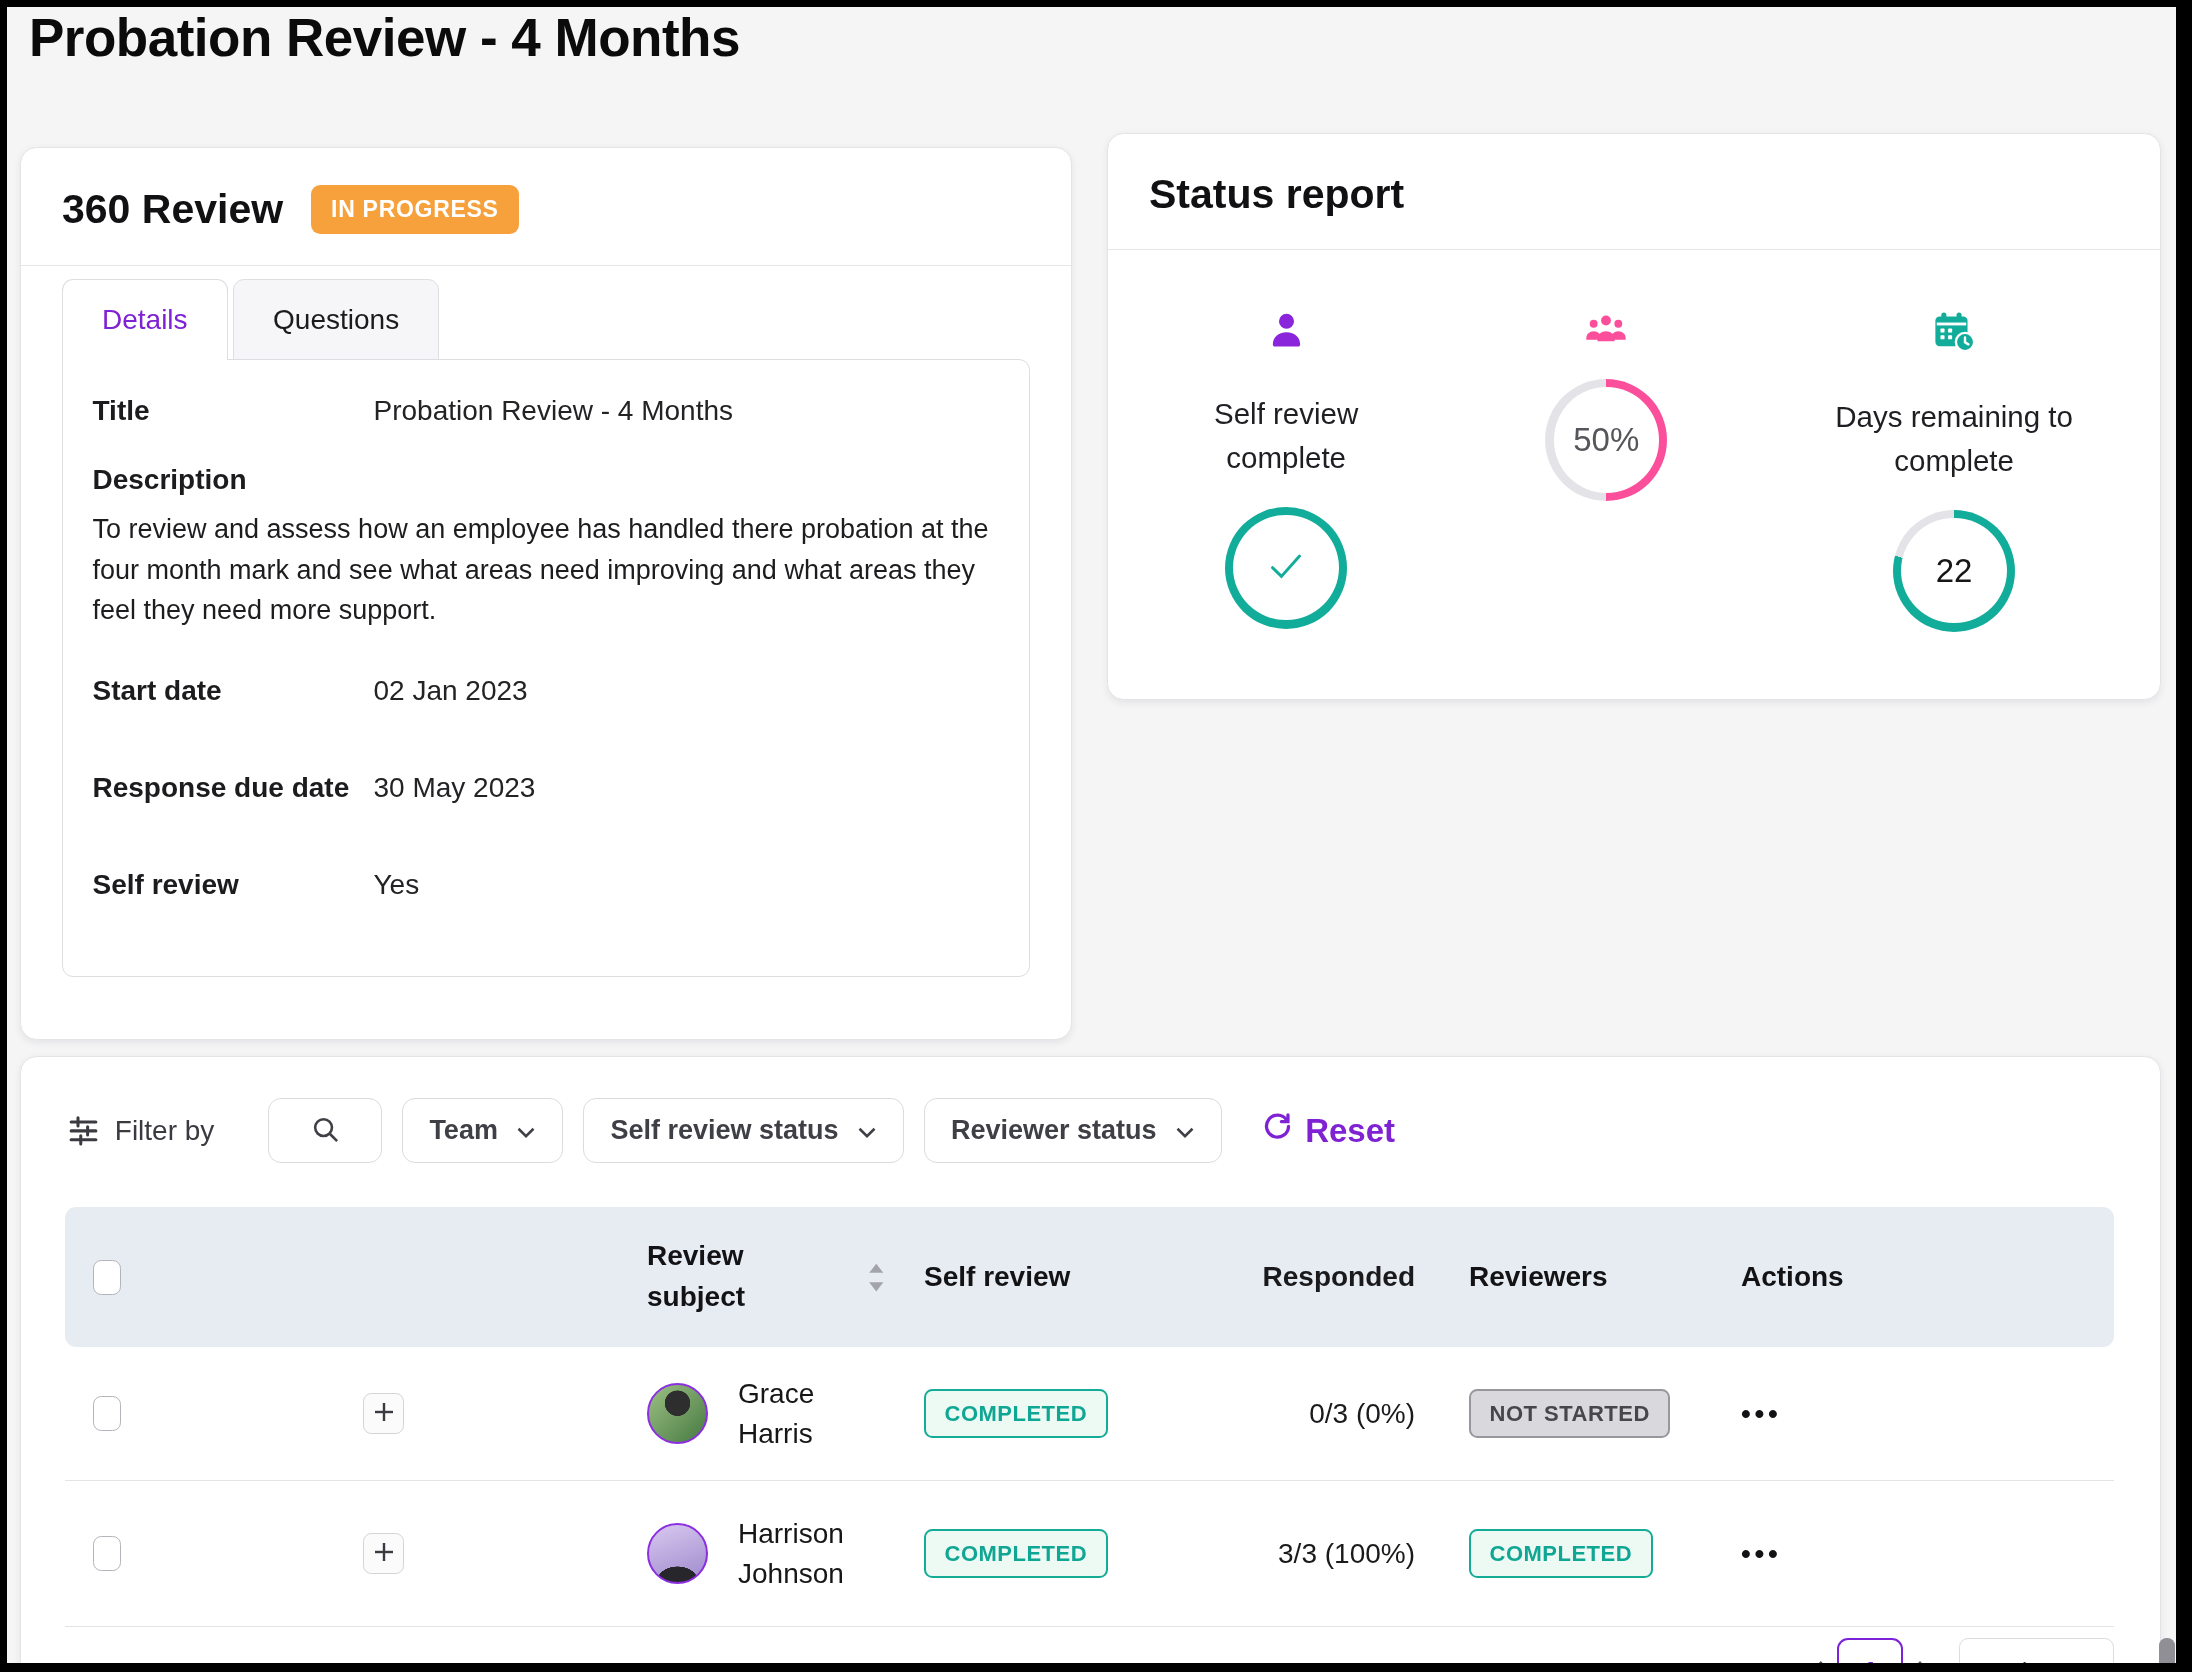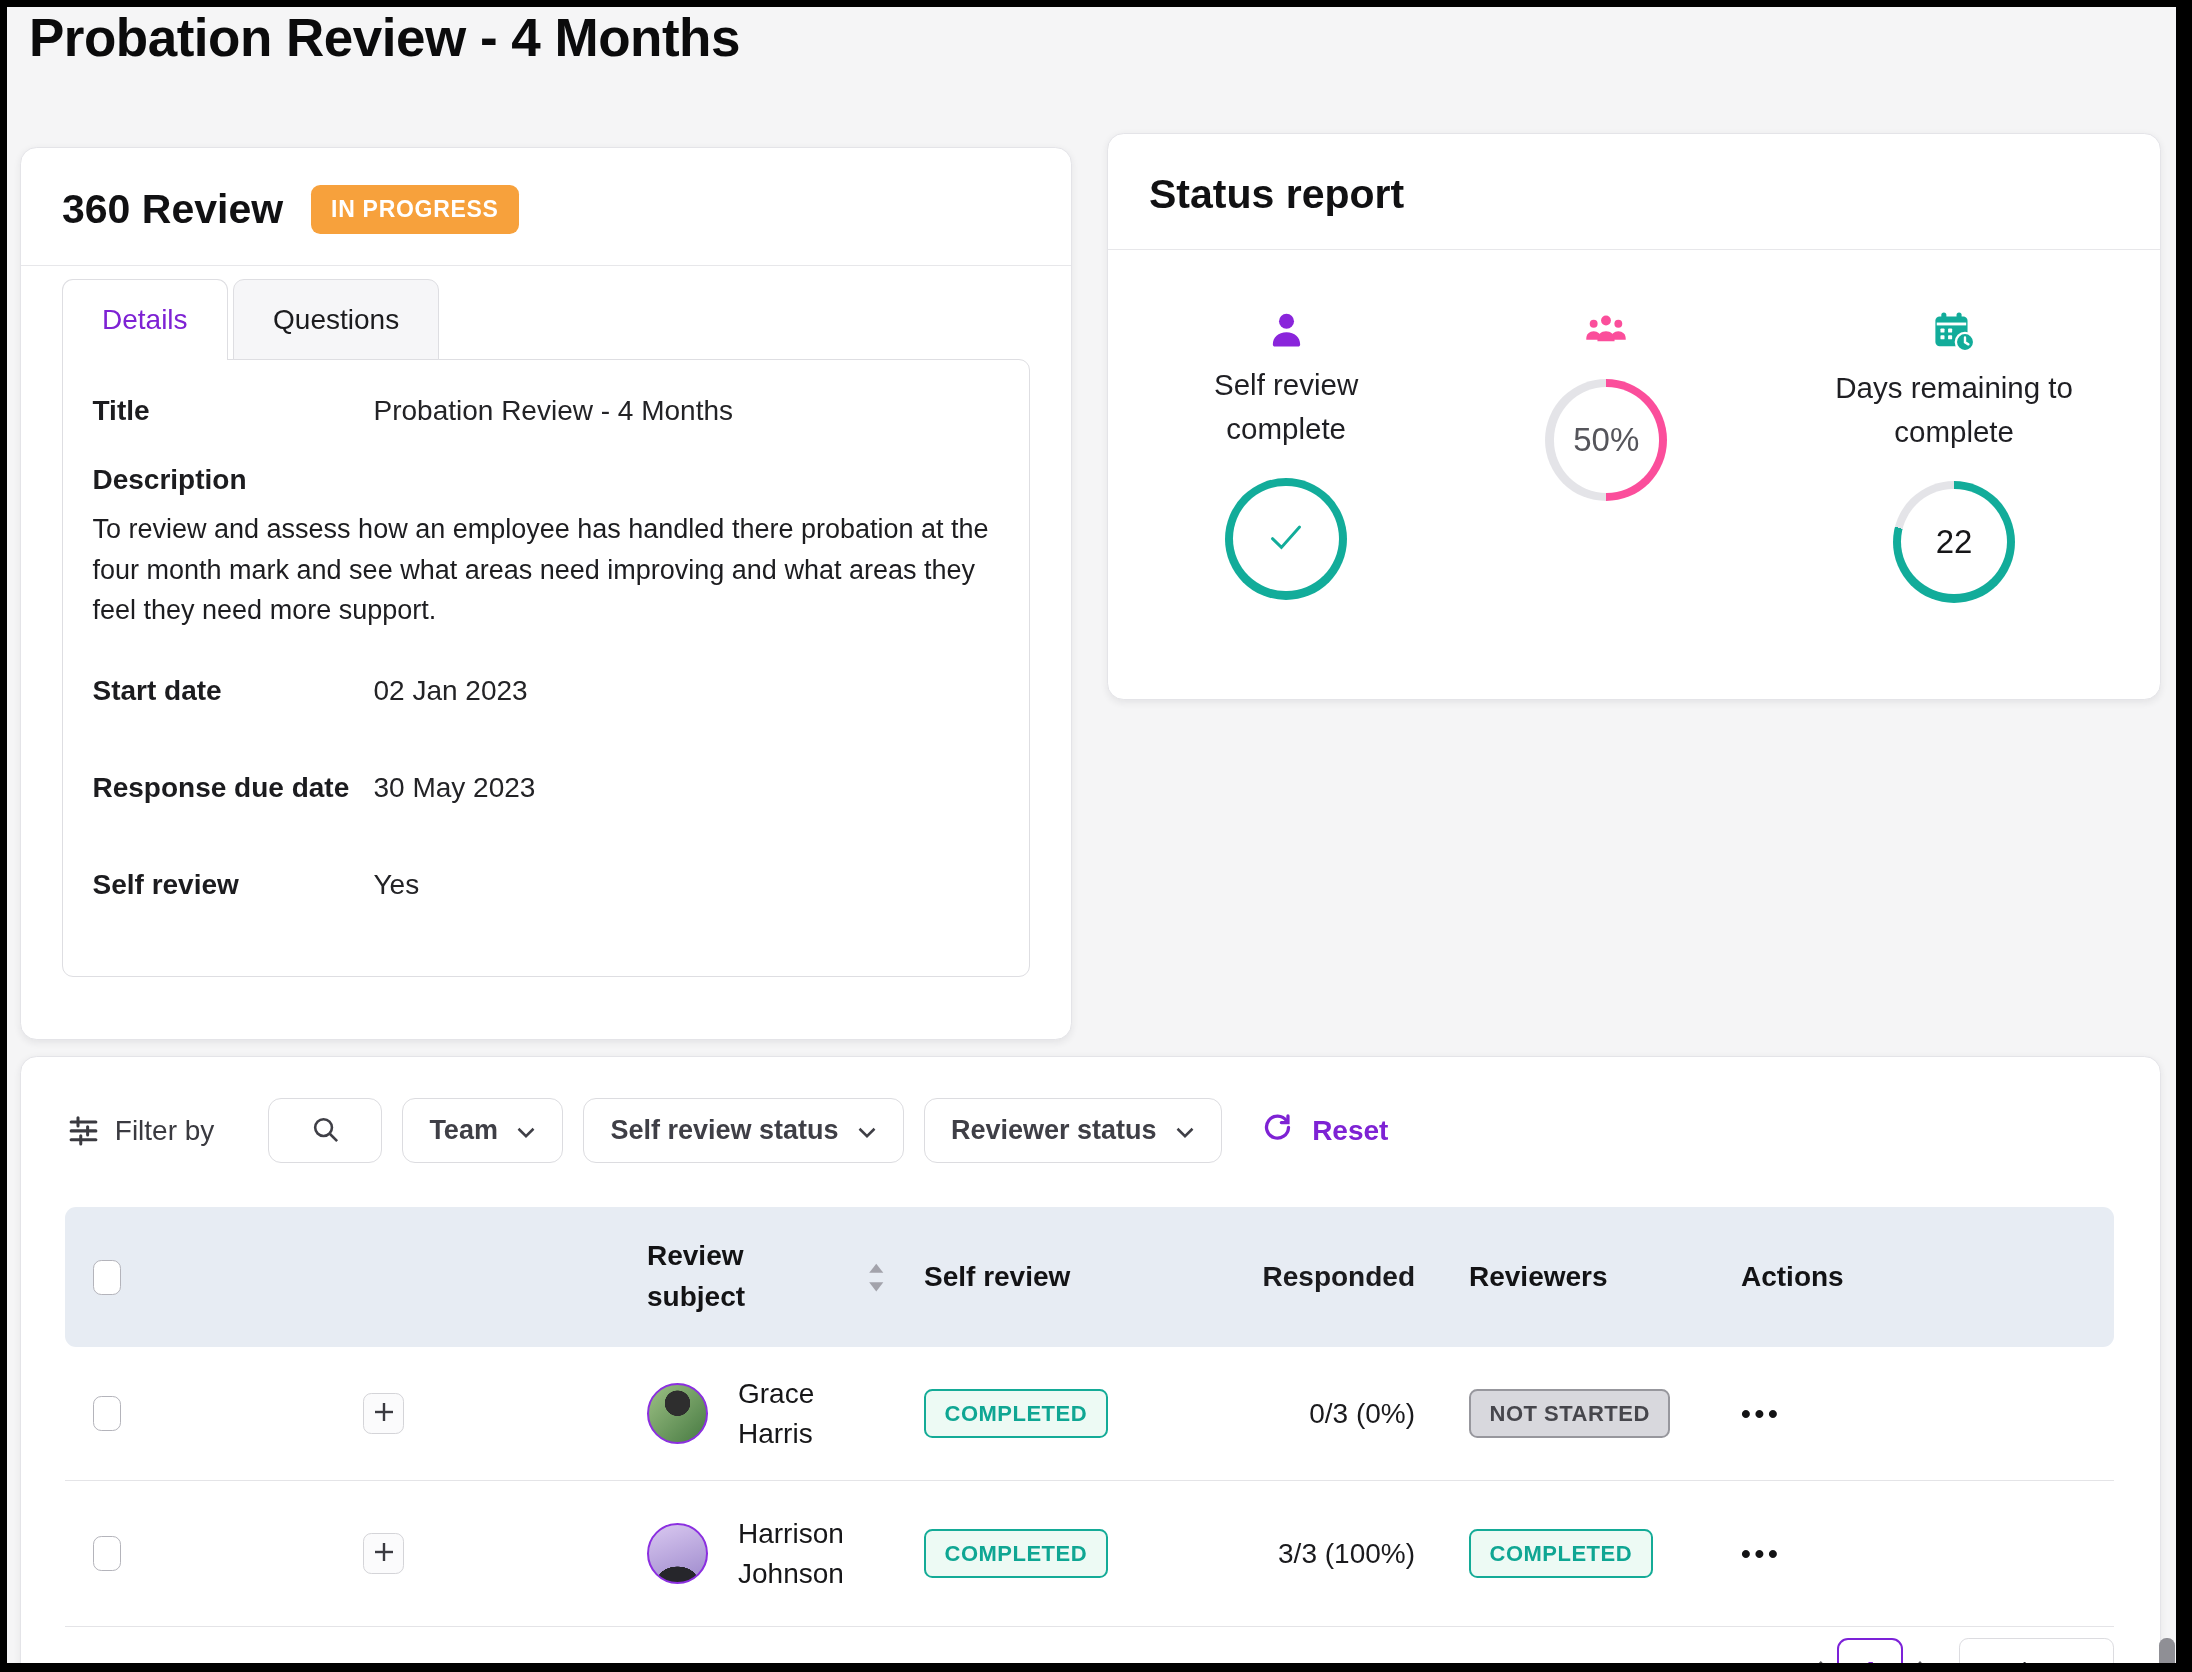--- a/index.html
+++ b/index.html
@@ -33,36 +33,36 @@
   .frow { display:flex; }
   .flabel { width:281px; flex:none; font-size:28px; font-weight:700; color:#1c1c1f; }
   .fvalue { font-size:28px; color:#232326; }
   .desc-label { margin-top:37px; font-size:28px; font-weight:700; color:#1c1c1f; }
   .desc-text { margin-top:13px; font-size:27px; line-height:1.5; color:#1d1d20; max-width:923px; }
   .mt1 { margin-top:44px; } .mt2 { margin-top:65px; }
 
   .metrics { display:flex; justify-content:space-between; padding:59px 9.2px 0; }
   .metric { display:flex; flex-direction:column; align-items:center; }
   .m1 { width:341px; } .m2 { width:305px; } .m3 { width:397px; }
-  .m-label { margin-top:10px; font-size:29.5px; line-height:1.5; color:#1f1f23; text-align:center; }
+  .m-label { margin-top:39px; font-size:29.5px; line-height:1.5; color:#1f1f23; text-align:center; }
   .m1 .m-label { max-width:194px; } .m2 .m-label { max-width:222px; } .m3 .m-label { max-width:314px; }
   .ring { margin-top:26px; width:122px; height:122px; border-radius:50%; position:relative; }
   .ring-inner { position:absolute; inset:8.3px; background:#fff; border-radius:50%;
                 display:flex; align-items:center; justify-content:center; }
   .ring-value { font-size:33px; }
   .v-gray { color:#55555b; } .v-dark { color:#161618; }
 
   .filter-bar { display:flex; align-items:center; margin:41px 0 0 46px; }
   .filter-label { margin-left:14.8px; font-size:28px; font-weight:400; color:#3a3a40; }
   .btn { display:flex; align-items:center; justify-content:center; background:#fff;
          border:1.8px solid #dcdce0; border-radius:13px; height:65px; }
   .search-btn { margin-left:54px; width:114px; }
   .dropdown { margin-left:20px; padding:0 26px; gap:18.5px; font-size:27px; font-weight:700; color:#3f3f46; }
-  .reset { display:flex; align-items:center; margin-left:39px; gap:18px; color:#7E22D4;
-           font-size:28px; font-weight:700; }
+  .reset { display:flex; align-items:center; margin-left:39px; gap:11px; color:#7E22D4;
+           font-size:33px; font-weight:700; }
 
   .grid { display:grid; grid-template-columns:102px 295px 448px 337px 194px 286px 1fr; align-items:center; }
   .thead { margin:44px 0 0 44px; width:2049px; height:140px; background:#E7ECF3; border-radius:11px; }
   .trow { margin-left:44px; width:2049px; height:134px; border-bottom:0.9px solid #e4e4e7; }
   .trow2 { height:146px; }
   .cb { width:28px; height:35px; border:1.8px solid #b4b4bb; border-radius:8.3px; background:#fff; margin-left:28px; }
   .c2 { padding-left:196px; }
   .plus-btn { width:41px; height:41px; border:1.8px solid #d4d4d8; border-radius:8.3px; background:#fbfbfc;
               display:flex; align-items:center; justify-content:center; }
   .c3 { padding-left:185px; display:flex; align-items:center; gap:30px; }

